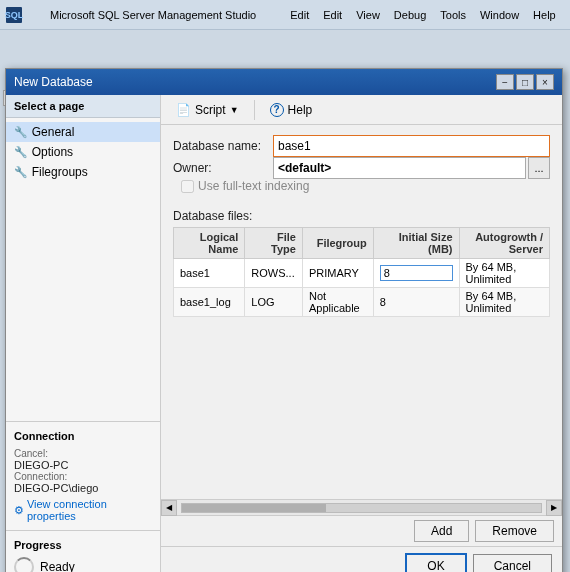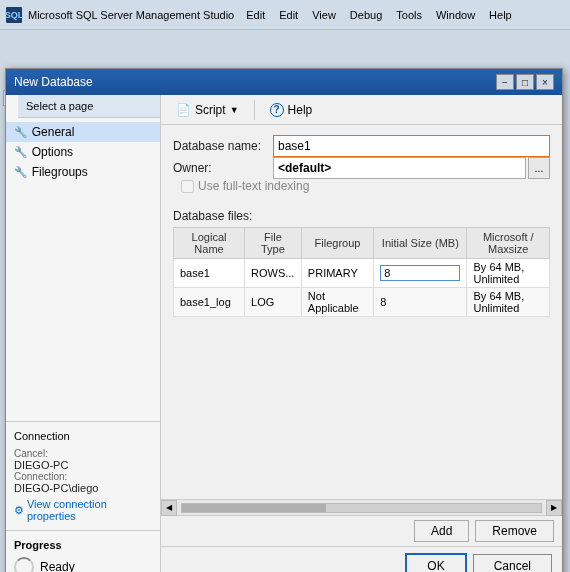--- a/index.html
+++ b/index.html
@@ -68,44 +68,43 @@
     .left-panel {
       width: 155px;
       background: #f5f5f5;
       border-right: 1px solid #ccc;
       display: flex;
       flex-direction: column;
     }
     .select-page-header {
       background: #dce6f0;
       padding: 5px 8px;
-      font-weight: normal;
+      font-weight: bold;
       font-size: 11px;
       border-bottom: 1px solid #c0c8d0;
-      margin-left: 12px;
     }
     .page-list { padding: 4px 0; flex: 1; }
     .page-item {
       display: flex; align-items: center;
       padding: 3px 8px;
       cursor: pointer;
       font-size: 12px;
     }
     .page-item.active { background: #cce0f8; }
     .page-item-icon {
       margin-right: 4px; font-size: 11px; color: #555;
     }
 
     
     .connection-section {
       border-top: 1px solid #ccc;
       padding: 8px;
     }
     .connection-header {
-      font-weight: normal; font-size: 11px;
+      font-weight: bold; font-size: 11px;
       margin-bottom: 6px;
     }
     .connection-label { font-size: 10px; color: #666; }
     .connection-value { font-size: 11px; color: #222; }
     .view-props-link {
       color: #0066cc; text-decoration: none; font-size: 11px;
       cursor: pointer; display: flex; align-items: center; gap: 3px;
       margin-top: 4px;
     }
 
@@ -195,22 +194,22 @@
     }
     .db-files-table {
       width: 100%;
       border-collapse: collapse;
       font-size: 11px;
     }
     .db-files-table th {
       background: #e8e8e8;
       border: 1px solid #ccc;
       padding: 3px 6px;
-      text-align: center;
-      font-weight: normal;
+      text-align: right;
+      font-weight: bold;
       color: #333;
     }
     .db-files-table td {
       border: 1px solid #ddd;
       padding: 2px 6px;
       background: white;
     }
     .db-files-table tr:nth-child(even) td { background: #f8f8f8; }
     .cell-input {
       width: 100%; border: 1px solid #4a90d9; padding: 1px 3px;
@@ -275,20 +274,21 @@
     }
 
     
     .app-bar {
       height: 30px;
       background: #d0dce8;
       display: flex; align-items: center;
       padding: 0 6px;
       border-bottom: 1px solid #b0c0d0;
       font-size: 11px;
+      gap: 22px;
     }
     .app-icon {
       width: 16px; height: 16px; margin-right: 6px;
       background: #1a3f6f;
       display: flex; align-items: center; justify-content: center;
       color: #90c8ff; font-weight: bold; font-size: 9px; border-radius: 1px;
     }
     .app-menus { display: flex; gap: 2px; margin-left: 6px; }
     .app-menu-item {
       padding: 2px 6px; cursor: pointer; font-size: 11px;
@@ -420,21 +420,21 @@
 
             <div class="db-files-label">Database files:</div>
 
             <table class="db-files-table">
               <thead>
                 <tr>
                   <th>Logical Name</th>
                   <th>File Type</th>
                   <th>Filegroup</th>
                   <th>Initial Size (MB)</th>
-                  <th>Microsoft / Maxsize</th>
+                  <th>Autogrowth / Server</th>
                 </tr>
               </thead>
               <tbody>
                 <tr>
                   <td>base1</td>
                   <td>ROWS...</td>
                   <td>PRIMARY</td>
                   <td>
                     <input class="cell-input" type="text" value="8" style="">
                   </td>

